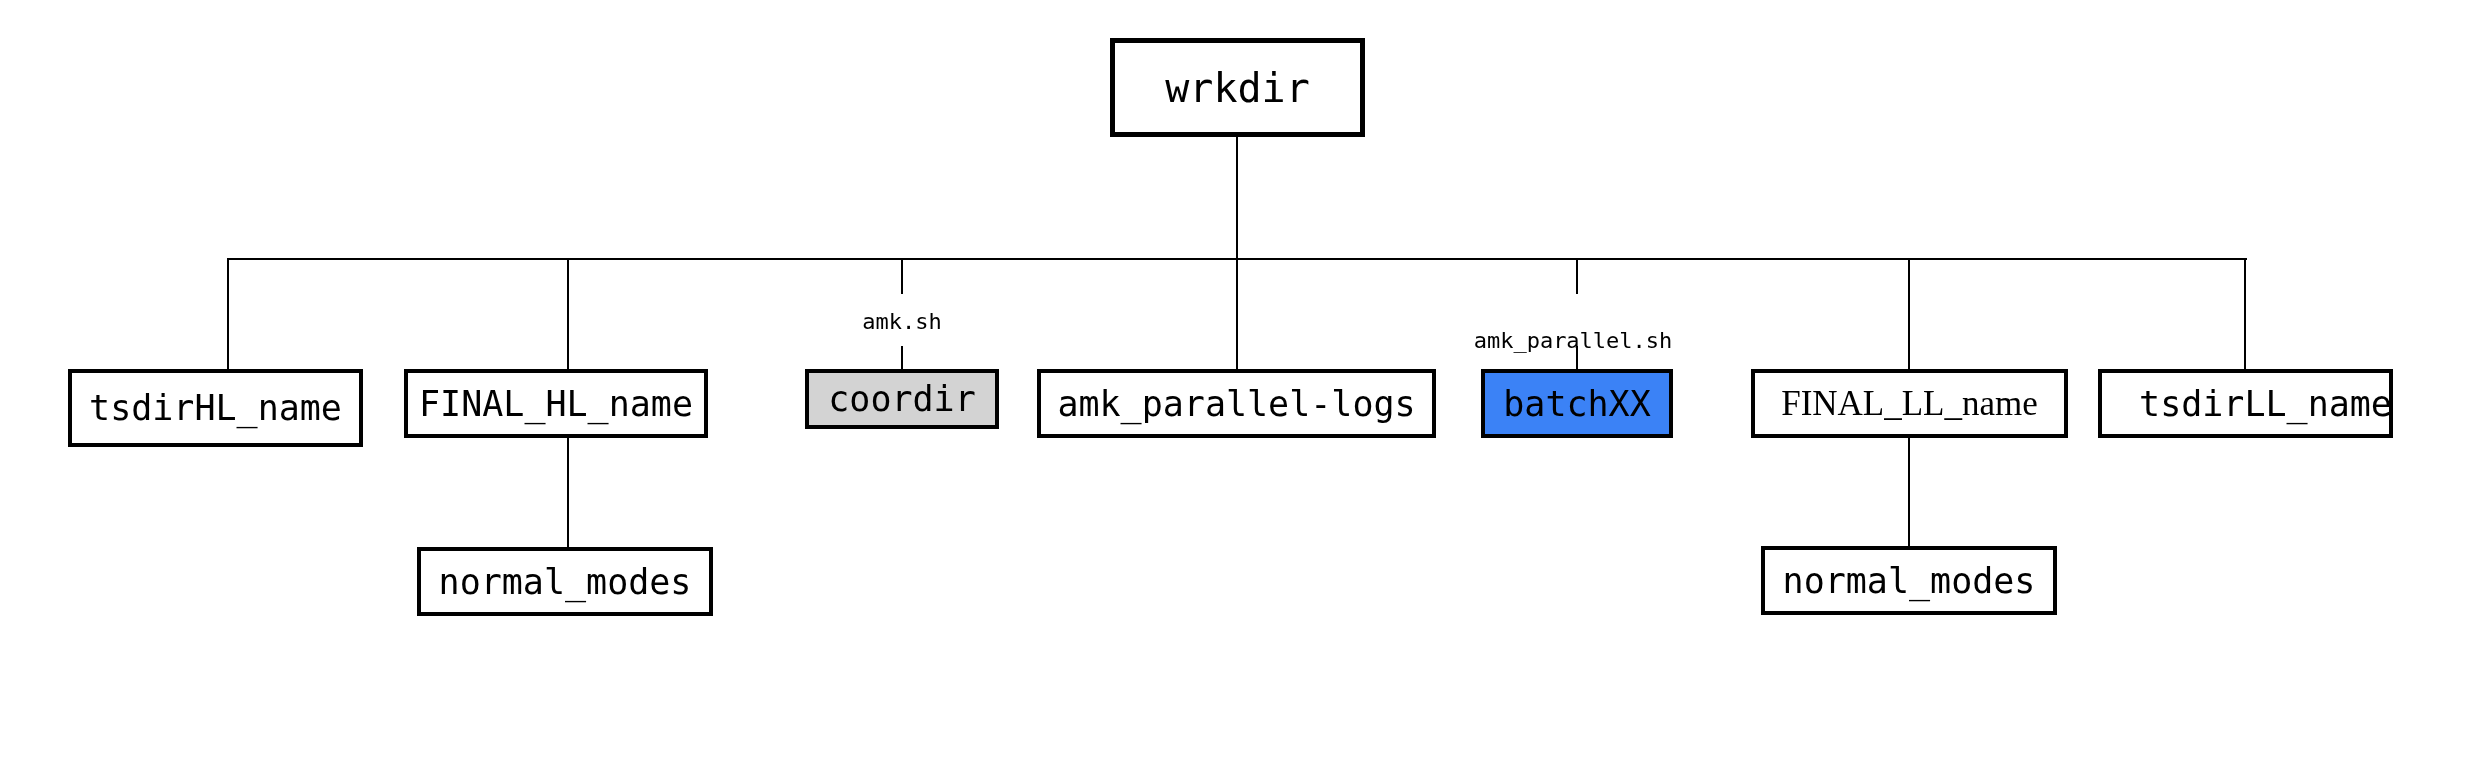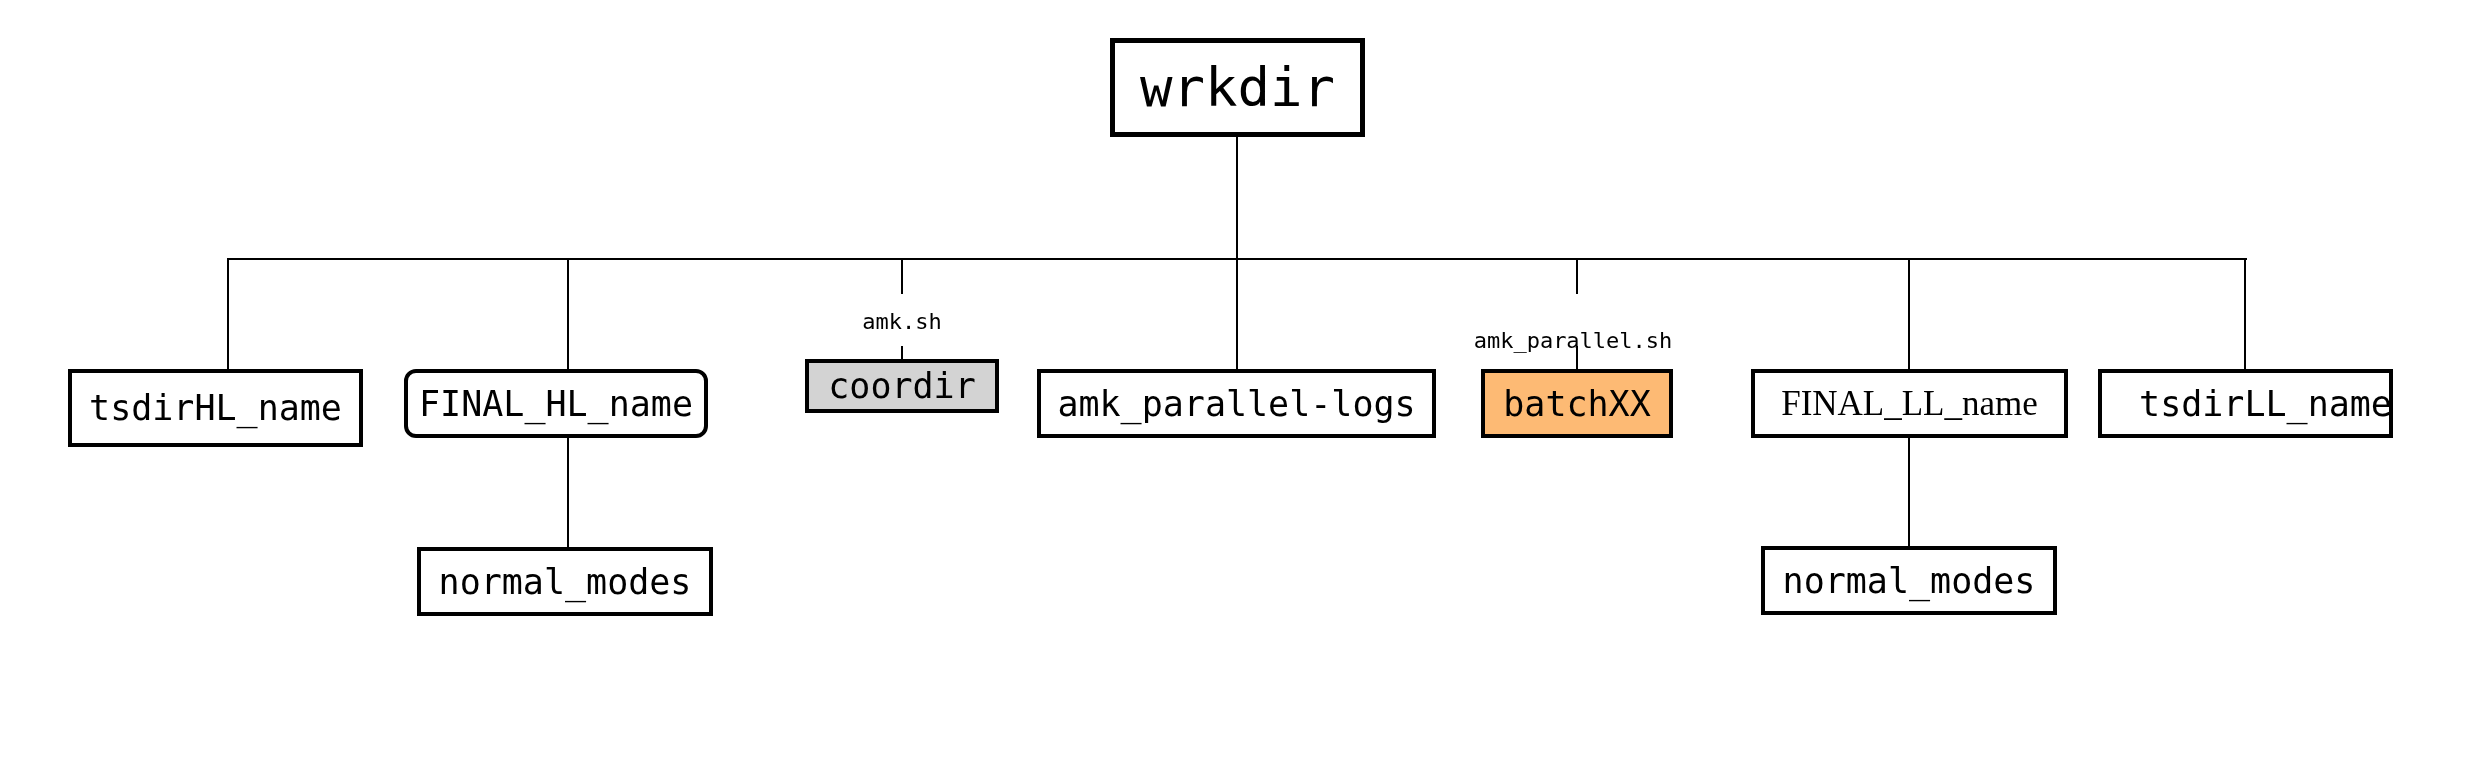--- a/index.html
+++ b/index.html
@@ -23,43 +23,43 @@
     color: #000000;
     display: flex;
     align-items: center;
     justify-content: center;
     font-size: 35px;
     white-space: nowrap;
     z-index: 2;
   }
   .node--root {
     border-width: 5px;
-    font-size: 54px;
+    font-size: 40px;
   }
   .node--gray { background: #d3d3d3; }
-  .node--blue { background: #fdba74; }
+  .node--blue { background: #3b82f6; }
   .edge-label {
     position: absolute;
     color: #000000;
     font-size: 22px;
     line-height: 34px;
     text-align: center;
     white-space: nowrap;
     z-index: 2;
   }
   .line {
     position: absolute;
     background: #000000;
     z-index: 1;
   }
   
   #n-wrkdir        { left: 1110px; top: 38px;  width: 255px; height: 99px; }
   #n-tsdirhl       { left: 68px;   top: 369px; width: 295px; height: 78px; }
-  #n-finalhl       { left: 404px;  top: 369px; width: 304px; height: 69px; border-radius: 12px; }
-  #n-coordir       { left: 805px;  top: 359px; width: 194px; height: 54px; }
+  #n-finalhl       { left: 404px;  top: 369px; width: 304px; height: 69px; }
+  #n-coordir       { left: 805px;  top: 369px; width: 194px; height: 60px; }
   #n-logs          { left: 1037px; top: 369px; width: 399px; height: 69px; }
   #n-batchxx       { left: 1481px; top: 369px; width: 192px; height: 69px; }
   #n-finalll       { left: 1751px; top: 369px; width: 317px; height: 69px; font-family: Liberation Serif, serif; }
   #n-tsdirll       { left: 2098px; top: 369px; width: 295px; height: 69px; padding-left: 40px; }
   #n-nm-hl         { left: 417px;  top: 547px; width: 296px; height: 69px; }
   #n-nm-ll         { left: 1761px; top: 546px; width: 296px; height: 69px; }
   
   #lbl-amksh       { left: 752px;  top: 305px; width: 300px; }
   #lbl-amkparsh    { left: 1423px; top: 305px; width: 300px; margin-top: 19px; }
   

